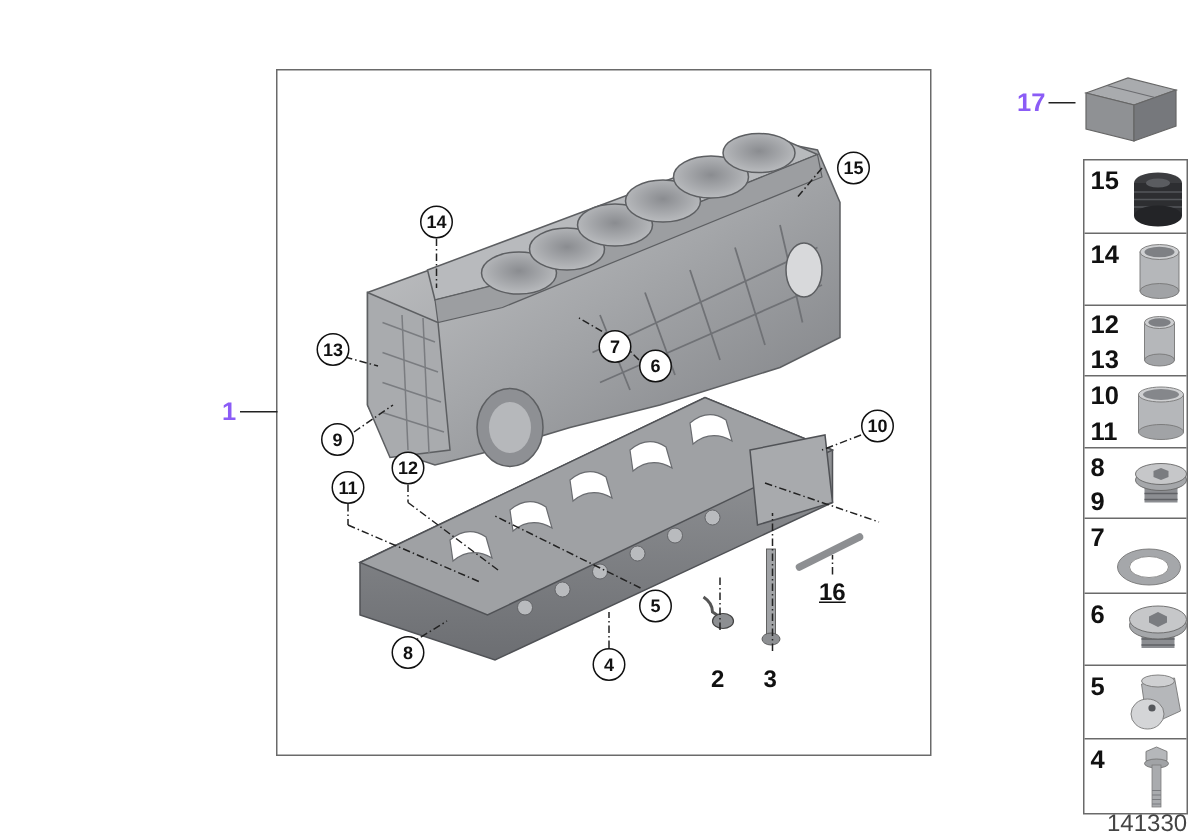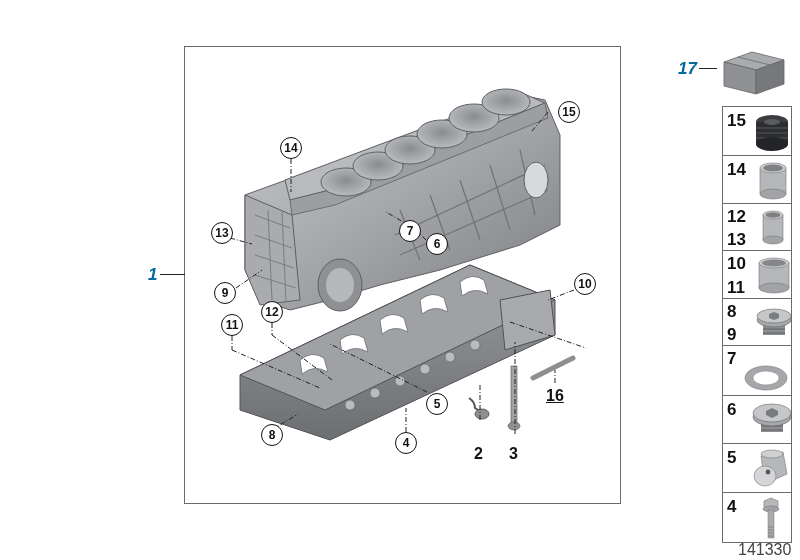--- a/index.html
+++ b/index.html
@@ -1,19 +1,19 @@
 <!DOCTYPE html>
 <html><head>
 <meta charset="utf-8">
 <style>
   html, body { margin:0; padding:0; background:#ffffff; }
   body { width:800px; height:560px; position:relative; overflow:hidden; font-family:"Liberation Sans", sans-serif; }
   .frame { position:absolute; left:184px; top:46px; width:437px; height:458px; border:1.5px solid #6a6a6a; box-sizing:border-box; }
   .leader { position:absolute; background:#222; }
-  .ref-label { position:absolute; font-weight:bold; font-size:17px; color:#0369a1; line-height:1;font-style:italic; }
+  .ref-label { position:absolute; font-weight:bold; font-size:17px; color:#8b5cf6; line-height:1; }
   .callout { position:absolute; width:22px; height:22px; border:1.6px solid #111; border-radius:50%; background:#fff; box-sizing:border-box; font-weight:bold; font-size:12px; display:flex; align-items:center; justify-content:center; color:#111; }
   .plain-num { position:absolute; font-weight:bold; font-size:16px; color:#111; line-height:1; }
   #diagram-svg { position:absolute; left:0; top:0; }
   .parts-column { position:absolute; left:722px; top:106px; width:70px; border:1.2px solid #6a6a6a; box-sizing:border-box; }
   .part-cell { position:relative; border-bottom:1.2px solid #6a6a6a; box-sizing:border-box; }
   .part-cell:last-child { border-bottom:none; }
   .part-num { position:absolute; left:4px; font-weight:bold; font-size:17px; color:#111; line-height:1; }
   .part-icon { position:absolute; }
   .diagram-id { position:absolute; left:738px; top:541px; font-size:16px; color:#444; }
   .kit-box { position:absolute; left:718px; top:48px; }

